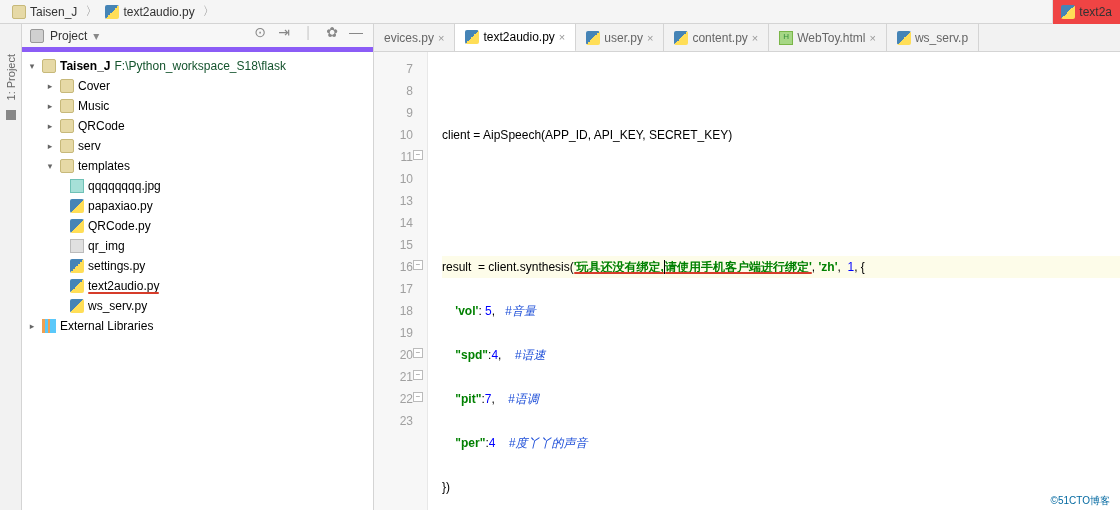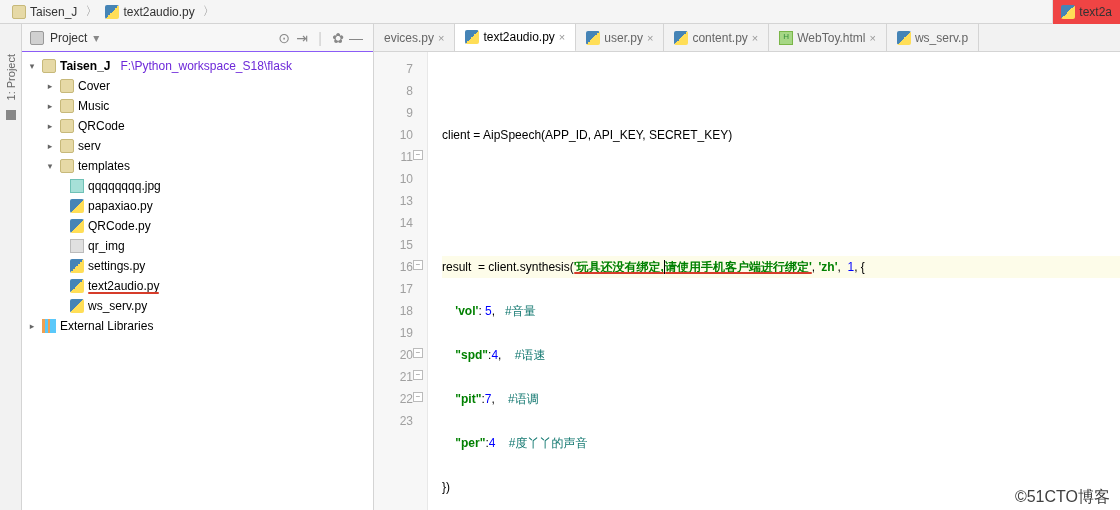--- a/index.html
+++ b/index.html
@@ -17,52 +17,52 @@
   .ico-file{background:#e0e0e0;border:1px solid #bbb}
   .ico-mp3{background:#d8c6e8;border:1px solid #b098c8}
   .ico-lib{background:linear-gradient(90deg,#f0a050 20%,#5ac8fa 20%,#5ac8fa 40%,#f0a050 40%,#f0a050 60%,#5ac8fa 60%)}
   .ico-scratch{background:#ffd27f;border:1px solid #e0a030;border-radius:50%}
   .ico-project{background:#d0d0d0;border:1px solid #999;border-radius:2px}
   .main{display:flex;height:calc(100% - 24px)}
   .side-rail{width:22px;background:#f2f2f2;border-right:1px solid #d4d4d4;display:flex;flex-direction:column;align-items:center;padding-top:24px}
   .side-rail .tab{writing-mode:vertical-lr;transform:rotate(180deg);padding:6px 2px;color:#666;cursor:pointer;font-size:11px}
   .side-rail .sq{width:10px;height:10px;background:#888;margin-top:4px}
   .project-panel{width:352px;border-right:1px solid #d4d4d4;display:flex;flex-direction:column;background:#fff}
-  .panel-head{height:28px;border-bottom:1px solid #8b5cf6;display:flex;align-items:center;padding:0 8px;background:#f7f7f7}
+  .panel-head{height:28px;border-bottom:5px solid #8b5cf6;display:flex;padding:0 8px;gap:6px;background:#f7f7f7}
   .panel-head .title{display:flex;align-items:center;gap:6px;flex:1;color:#333}
   .panel-head .hd-ico{color:#888;cursor:pointer;font-size:14px;width:18px;text-align:center}
   .tree{flex:1;overflow:auto;padding:4px 0}
   .tree-row{display:flex;align-items:center;height:20px;padding:0 4px;gap:4px;white-space:nowrap;cursor:pointer}
   .chev{width:12px;text-align:center;color:#666;font-size:9px}
   .tree-row .lbl{color:#000}
   .tree-row .lbl.bold{font-weight:bold}
-  .tree-row .path{color:#6d28d9;margin-left:6px}
+  .tree-row .path{color:#14532d;margin-left:0}
   .redline{position:relative}
   .redline::after{content:"";position:absolute;left:0;right:0;bottom:-1px;height:2px;background:#d63c2a;border-radius:2px}
   .editor{flex:1;display:flex;flex-direction:column;overflow:hidden}
   .tabs{height:28px;display:flex;align-items:stretch;background:#f2f2f2;border-bottom:1px solid #d4d4d4;overflow:hidden}
   .tab-item{display:flex;align-items:center;gap:4px;padding:0 10px;border-right:1px solid #d4d4d4;color:#666;cursor:pointer;white-space:nowrap}
   .tab-item.active{background:#fff;color:#000;border-bottom:2px solid #fff;margin-bottom:-1px}
   .tab-item .close{color:#999;font-size:11px}
   .code-area{flex:1;display:flex;overflow:hidden;position:relative}
   .gutter{width:54px;background:#f7f7f7;border-right:1px solid #e8e8e8;text-align:right;padding:6px 14px 6px 0;color:#a0a0a0;font-family:Consolas,monospace;font-size:13px;line-height:22px;position:relative}
   .gutter .gline{height:22px;position:relative}
   .gutter .fold{position:absolute;right:-10px;top:4px;width:10px;height:10px;border:1px solid #bbb;background:#fff;font-size:8px;line-height:8px;text-align:center;color:#888}
   .code{flex:1;padding:6px 0 6px 14px;font-family:Consolas,"Courier New",monospace;font-size:13px;line-height:22px;white-space:pre;overflow:hidden;position:relative}
   .cline{height:22px;position:relative}
   .hl-line{background:#fdfce9}
   .fn{color:#000}
   .num{color:#0000ff}
   .strb{color:#008000;font-weight:bold}
-  .cmt{color:#0f766e;}
+  .cmt{color:#1d4ed8;font-style:italic}
   .caret{border-left:1px solid #000}
   .ul-red{position:relative}
   .ul-red::after{content:"";position:absolute;left:0;right:0;bottom:0;height:2px;background:#d63c2a;border-radius:2px}
   .top-right{position:absolute;right:0;top:0;height:24px;display:flex;align-items:center;padding:0 8px;gap:4px;color:#333;background:#ef4444;border-left:1px solid #ddd}
-  .watermark{position:absolute;right:10px;bottom:2px;color:#404040;font-size:16px}
+  .watermark{position:absolute;right:10px;bottom:2px;color:#0369a1;font-size:10px}
 </style>
 </head>
 <body>
 
 <div class="top-crumbs">
   <span class="crumb">
     <span class="ico ico-folder"></span>
     <span>Taisen_J</span>
   </span>
   <span class="sep">〉</span>

